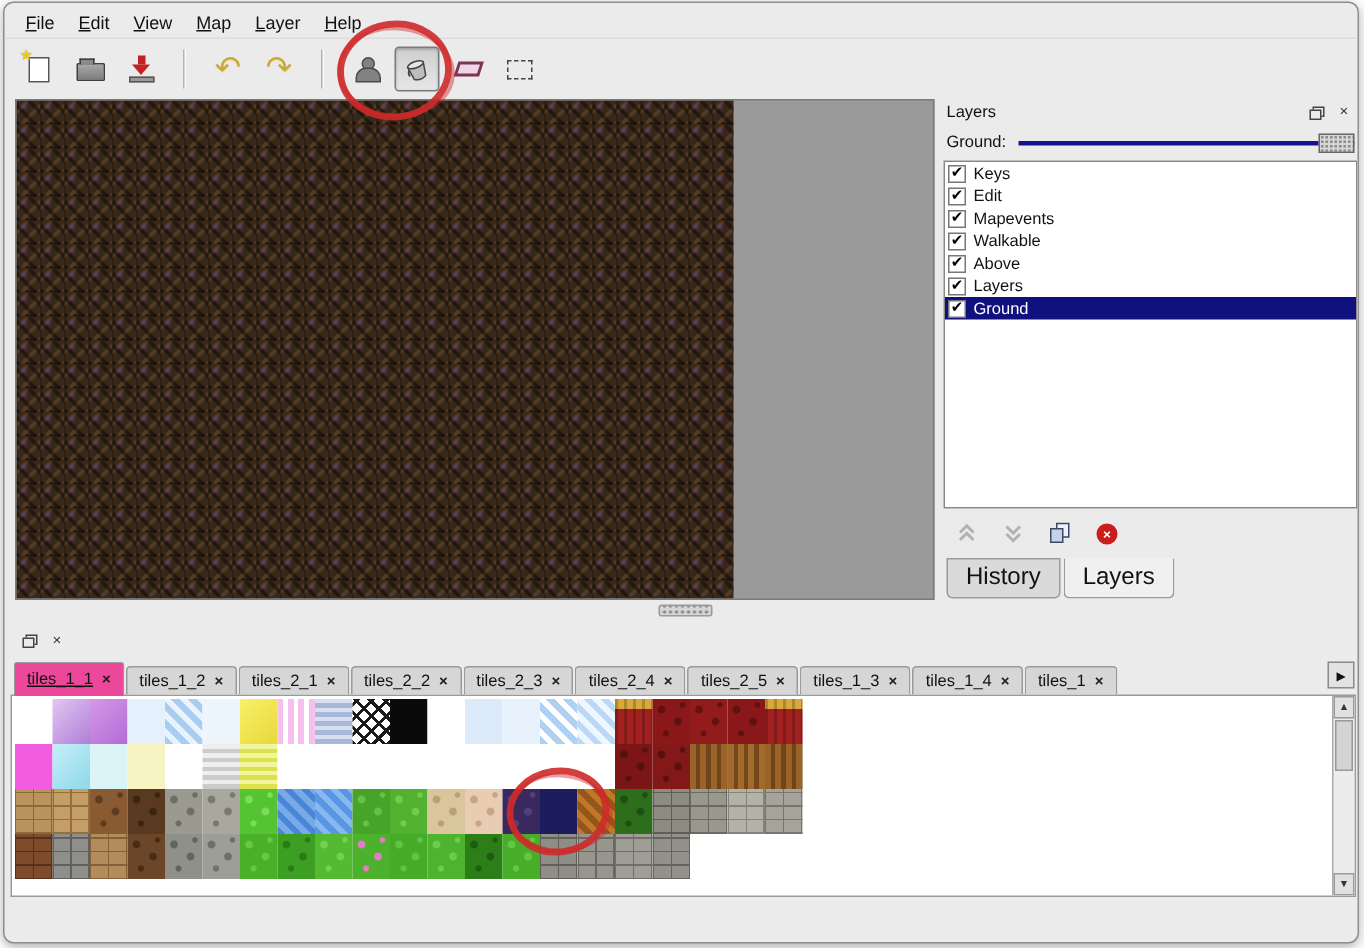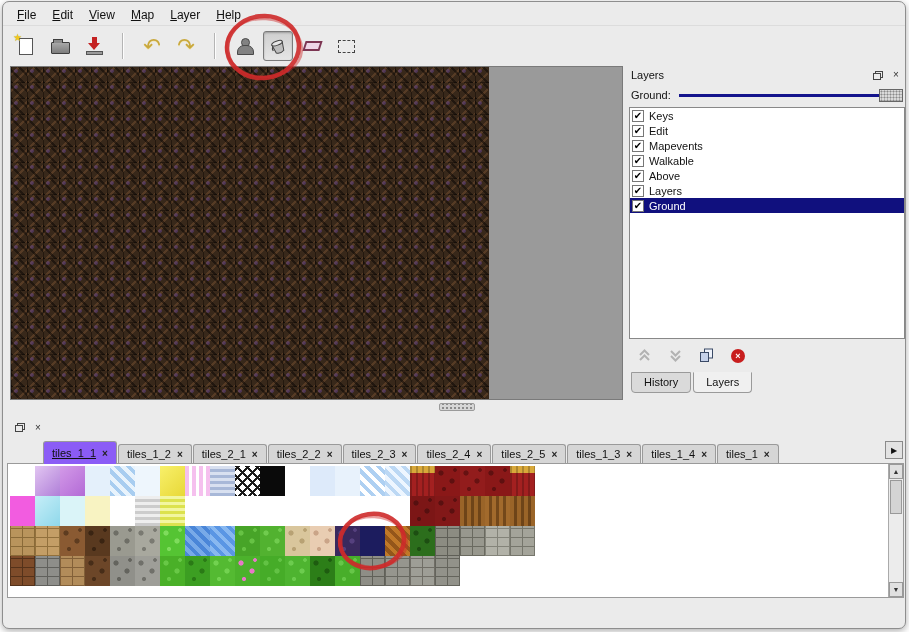--- a/index.html
+++ b/index.html
@@ -62,28 +62,28 @@
   .slider-handle{position:absolute;right:0;top:1px;width:24px;height:13px;background:#d9d9d9;border:1px solid #666;
     background-image:radial-gradient(circle,#8a8a8a .8px,transparent 1.2px);background-size:3px 3px;}
   .layer-list{height:232px;background:#fff;border:1px solid #888;overflow:hidden;}
   .layer-row{display:flex;align-items:center;height:15px;padding-left:2px;font-size:11px;}
   .layer-row.selected{background:#10107e;color:#fff;}
   .checkbox{width:12px;height:12px;background:#fff;border:1px solid #777;font-size:10px;line-height:10px;color:#000;display:flex;align-items:center;justify-content:center;margin-right:5px;flex:none;}
   .layer-toolbar{display:flex;align-items:center;gap:16px;padding:9px 2px 2px 8px;}
   .lt-btn{display:flex;align-items:center;justify-content:center;}
   .icon-delete{width:14px;height:14px;border-radius:50%;background:#c81e1e;color:#fff;font-size:9px;font-weight:bold;display:flex;align-items:center;justify-content:center;}
   .panel-tabs{display:flex;margin-top:7px;padding-left:2px;}
-  .btab{font-size:11px;padding:3px 12px 4px;background:#dadada;border:1px solid #9a9a9a;border-radius:0 0 4px 4px;margin-right:2px;}
+  .btab{font-size:16px;padding:3px 12px 4px;background:#dadada;border:1px solid #9a9a9a;border-radius:0 0 4px 4px;margin-right:2px;}
   .btab.active{background:#f0f0f0;border-top-color:#f0f0f0;}
   
   .tilesets-panel{position:absolute;left:4px;top:416px;width:897px;height:186px;}
   .ts-header{display:flex;align-items:center;height:19px;padding:0 2px;}
   .ts-tabs{position:relative;display:flex;align-items:flex-end;height:27px;padding-left:2px;border-bottom:1px solid #9a9a9a;}
   .ts-tab{display:flex;align-items:center;gap:6px;padding:0 8px;background:#d6d6d6;border:1px solid #9a9a9a;border-bottom:none;border-radius:3px 3px 0 0;margin-right:1px;height:19px;font-size:11px;white-space:nowrap;}
-  .ts-tab.active{background:#8b5cf6;height:23px;margin-bottom:-1px;z-index:2;margin-left:34px;}
+  .ts-tab.active{background:#ec4899;height:23px;margin-bottom:-1px;z-index:2;}
   .ts-tab.active .ts-tab-label{text-decoration:underline;}
   .ts-tab:last-of-type{max-width:54px;overflow:hidden;}
   .tab-close{font-size:10px;font-weight:bold;color:#222;}
   .tab-scroll{position:absolute;right:1px;bottom:4px;width:18px;height:18px;background:#e2e2e2;border:1px solid #8a8a8a;display:flex;align-items:center;justify-content:center;font-size:8px;color:#111;z-index:3;}
   .palette-wrap{position:relative;height:134px;background:#fff;border:1px solid #9a9a9a;border-top:none;overflow:hidden;}
   .palette{position:absolute;left:2px;top:2px;}
   .p-row{display:flex;}
   .tile{width:25px;height:30px;flex:none;}
   .vscroll{position:absolute;right:0;top:0;width:15px;height:100%;background:#ececec;border-left:1px solid #aaa;}
   .vs-btn{position:absolute;left:0;width:14px;height:15px;background:#e0e0e0;border:1px solid #999;display:flex;align-items:center;justify-content:center;font-size:7px;color:#333;}

